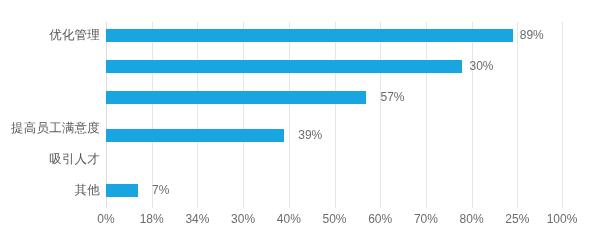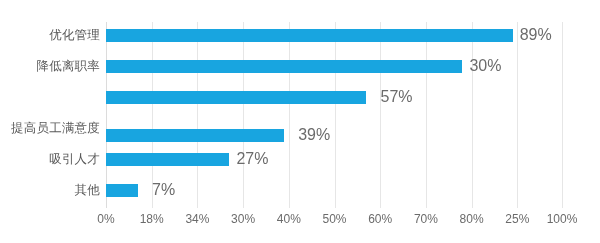--- a/index.html
+++ b/index.html
@@ -69,21 +69,21 @@
   .bar {
     position: absolute;
     left: 0;
     top: 0;
     height: 13px;
     background: #18a5e0;
   }
   .bar-value {
     position: absolute;
     top: -1px;
-    font-size: 16px;
+    font-size: 12px;
     color: #6b6b6b;
     line-height: 14px;
     white-space: nowrap;
   }
 
   
   #value-axis {
     position: absolute;
     left: 106px;
     top: 212px;
@@ -100,21 +100,20 @@
     transform: translateX(-50%);
   }
 </style>
 </head>
 <body>
 
 <div id="chart-root">
 
   <div id="category-axis">
     <div class="cat-label" style="top:7px">优化管理</div>
-    <div class="cat-label" style="top:38px">降低离职率</div>
     <div class="cat-label" style="top:100px">提高员工满意度</div>
     <div class="cat-label" style="top:131px">吸引人才</div>
     <div class="cat-label" style="top:162px">其他</div>
   </div>
 
   <div id="plot-area">
 
     <div class="gridline first" style="left:0px"></div>
     <div class="gridline" style="left:45.7px"></div>
     <div class="gridline" style="left:91.4px"></div>
@@ -140,24 +139,20 @@
     <div class="bar-row" style="top:69px">
       <div class="bar" style="width: 260.49px;"></div>
       <div class="bar-value" style="left: 274.49px;">57%</div>
     </div>
 
     <div class="bar-row" style="top:107px">
       <div class="bar" style="width: 178.23px;"></div>
       <div class="bar-value" style="left: 192.23px;">39%</div>
     </div>
 
-    <div class="bar-row" style="top:131px">
-      <div class="bar" style="width: 123.39px;"></div>
-      <div class="bar-value" style="left: 130.39px;">27%</div>
-    </div>
 
     <div class="bar-row" style="top:162px">
       <div class="bar" style="width: 31.99px;"></div>
       <div class="bar-value" style="left: 45.99px;">7%</div>
     </div>
 
   </div>
 
   <div id="value-axis">
     <div class="tick-label" style="left:0px">0%</div>

